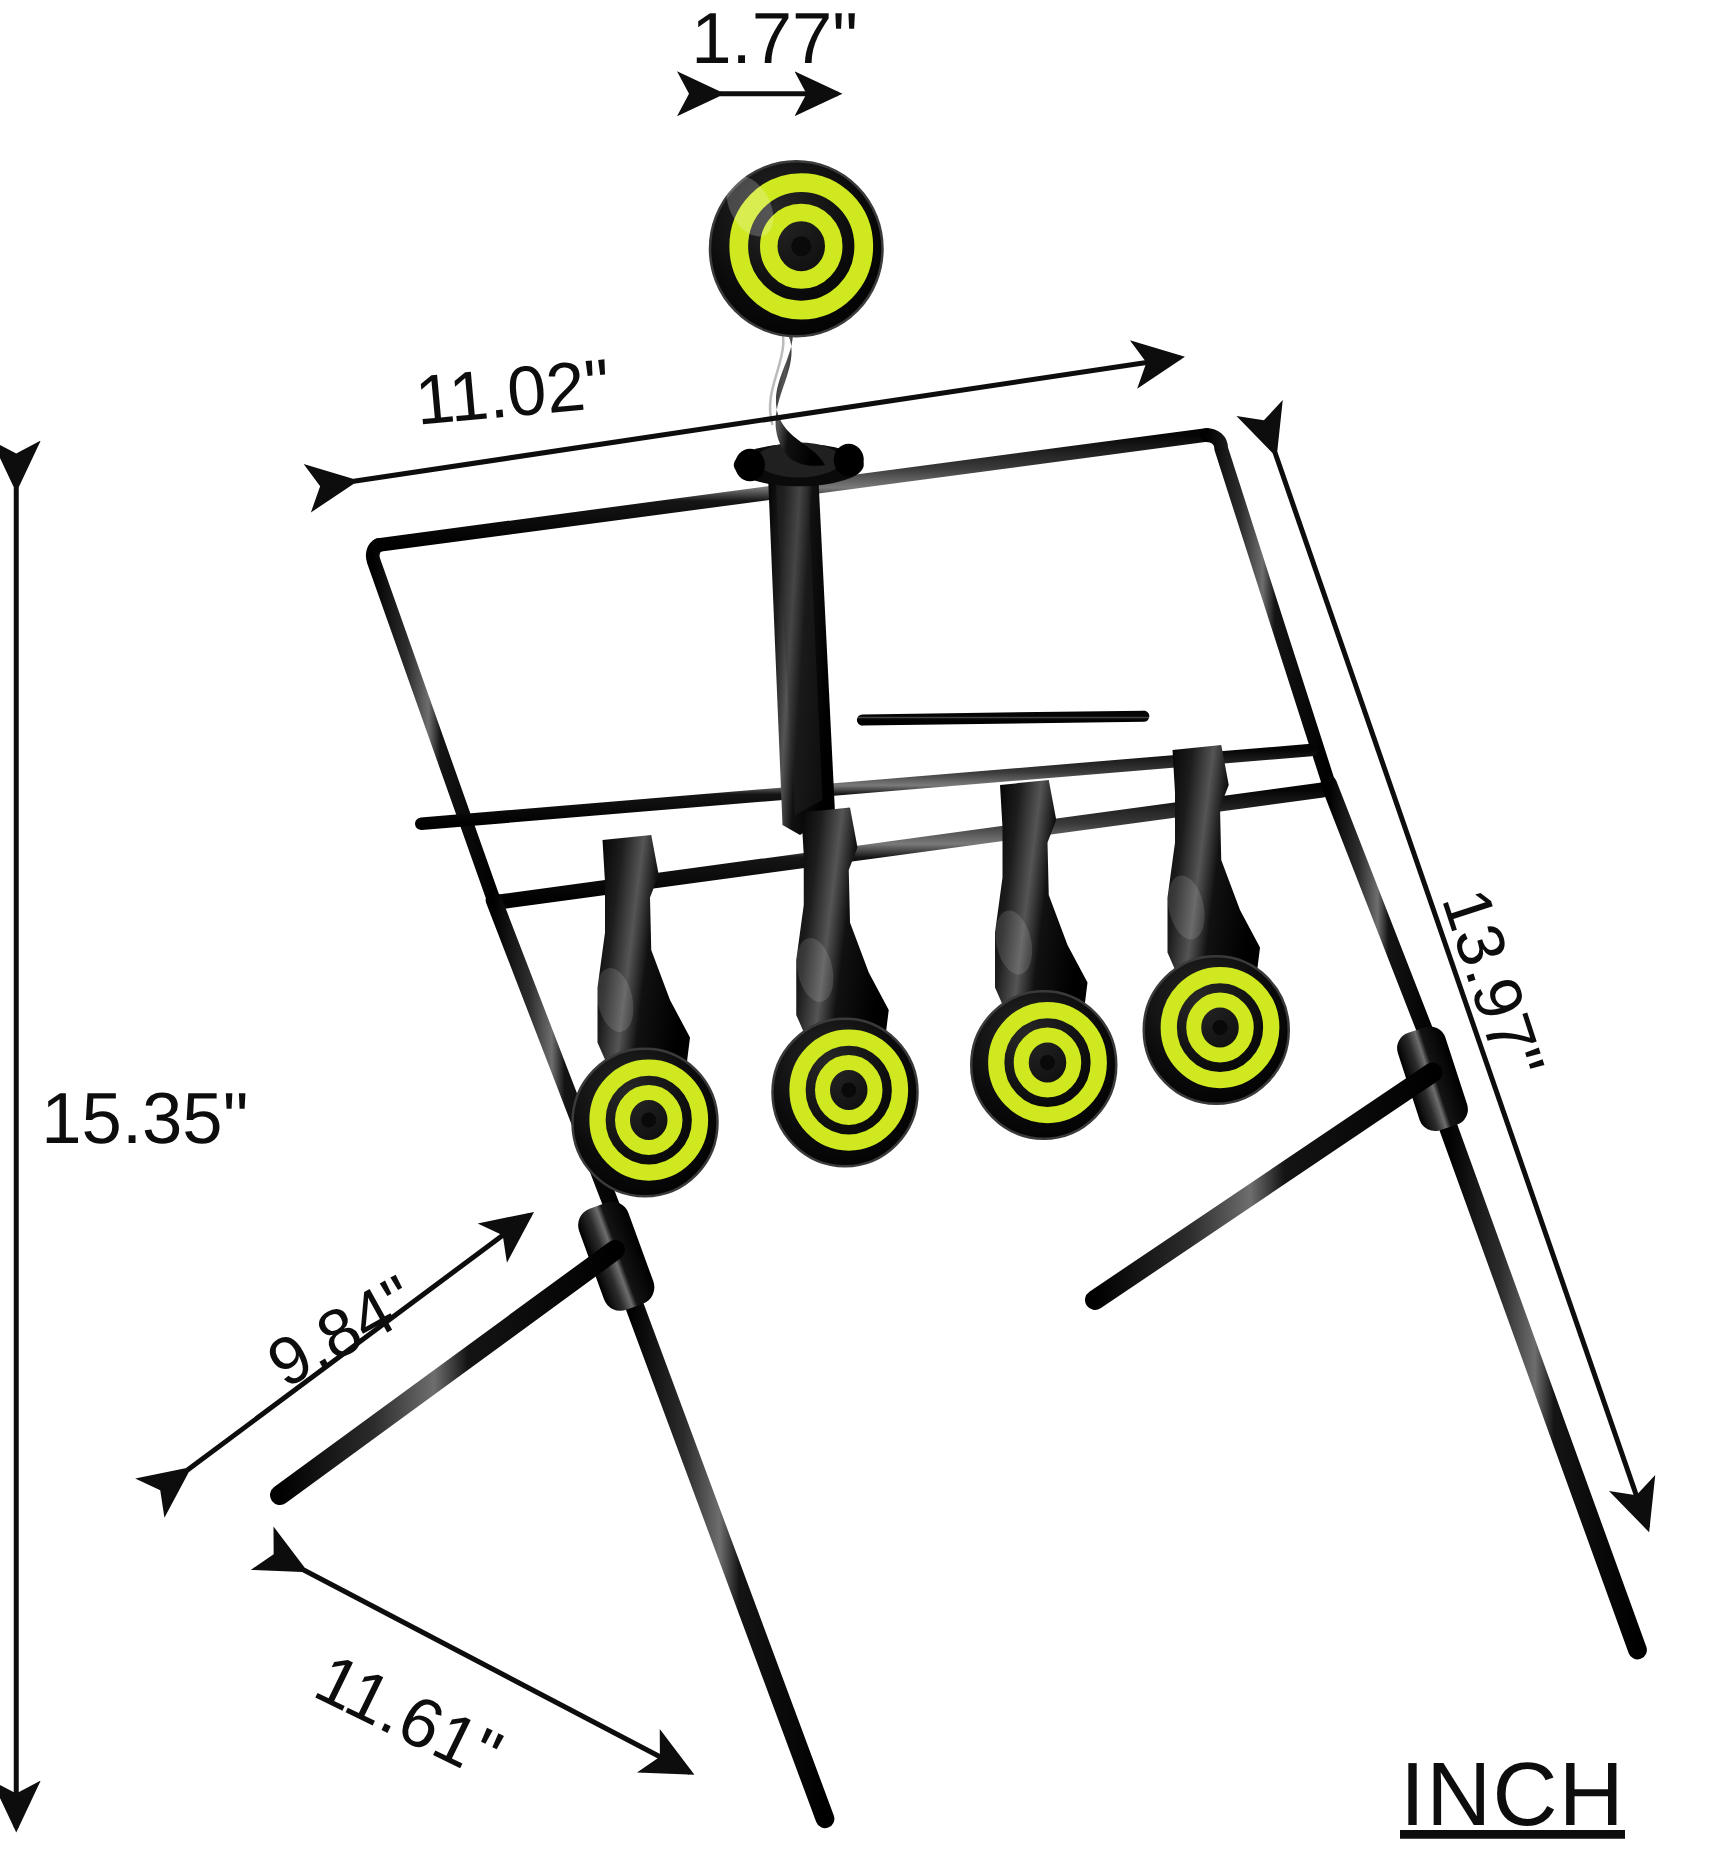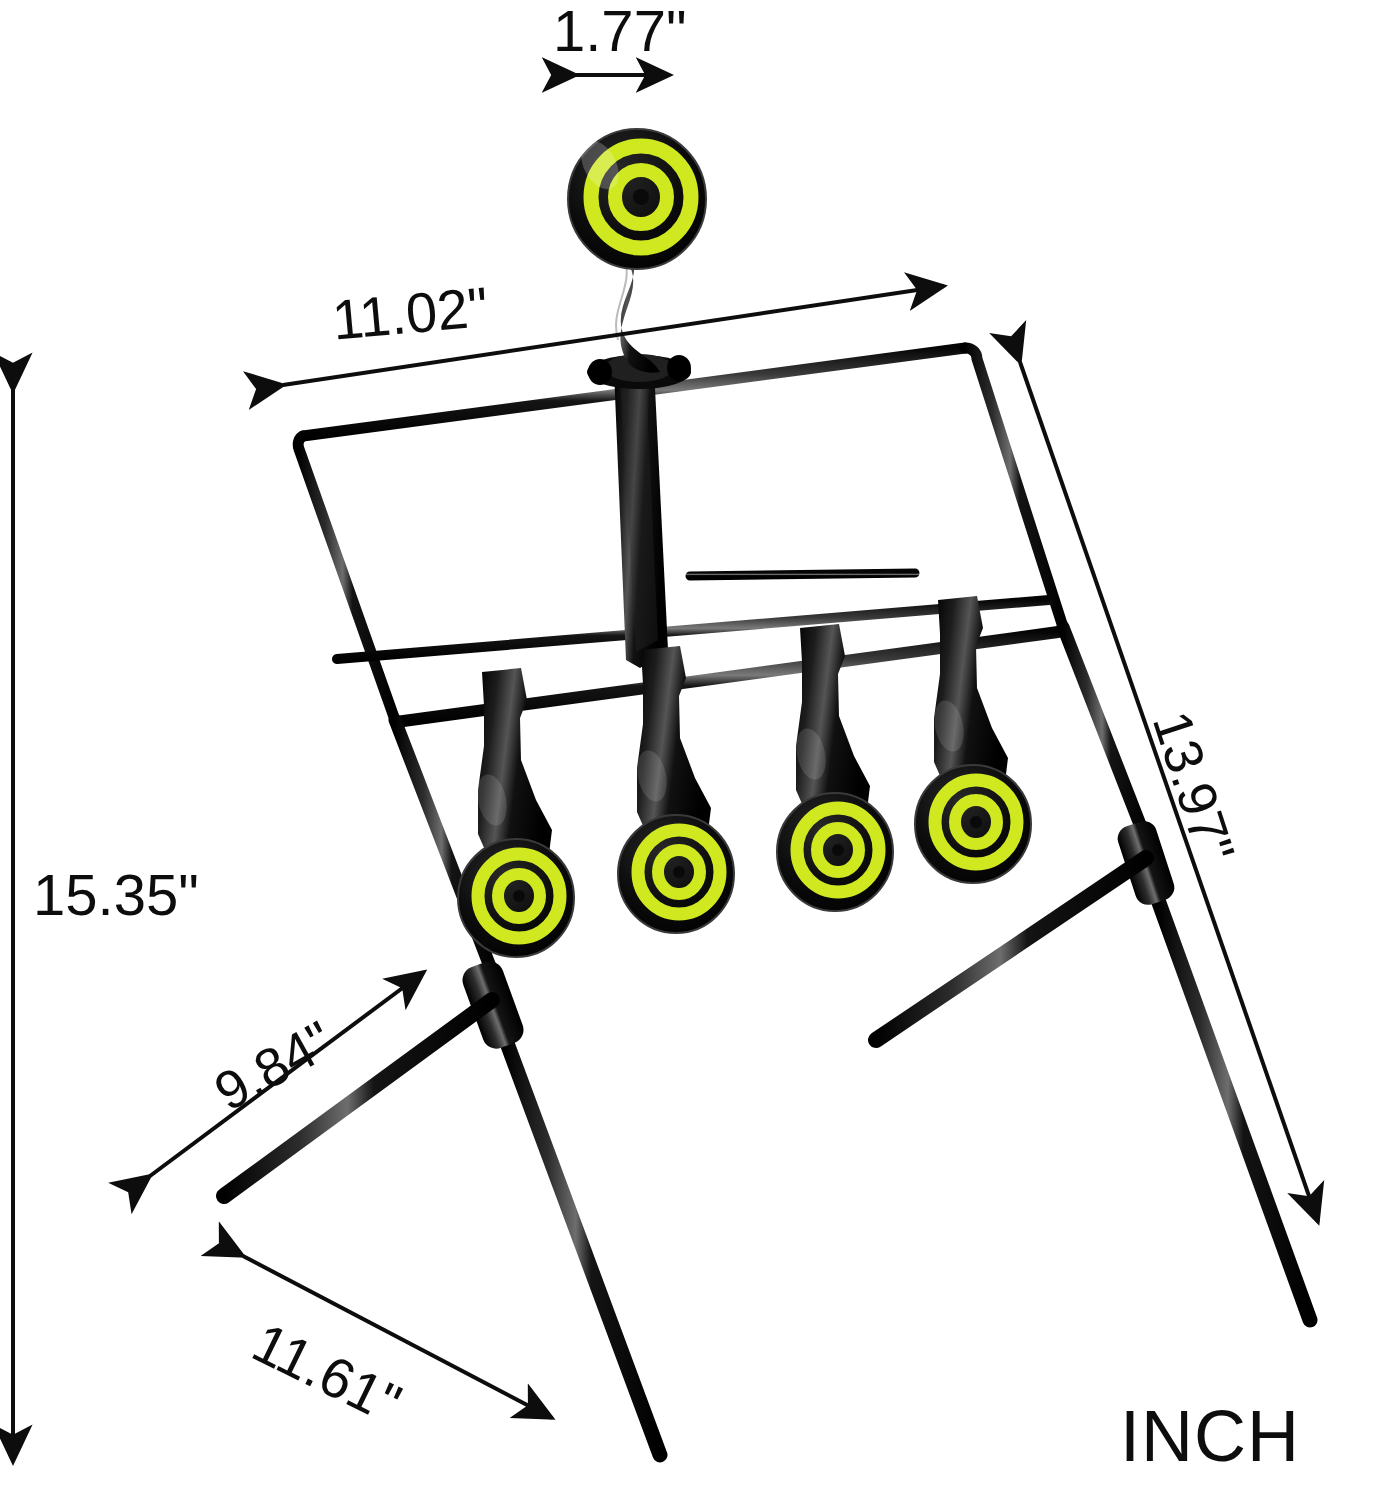--- a/index.html
+++ b/index.html
@@ -6,21 +6,21 @@
   body{width:1377px;height:1500px;overflow:hidden;font-family:"Liberation Sans",sans-serif;}
   #stage{position:relative;width:1377px;height:1500px;background:#ffffff;}
   #art{position:absolute;left:0;top:0;width:1377px;height:1500px;}
   .dimlabel{position:absolute;color:#0d0d0d;font-family:"Liberation Sans",sans-serif;white-space:nowrap;font-weight:400;line-height:1;}
   #lbl-177{left:553px;top:2px;font-size:58px;}
   #lbl-1102{left:330px;top:293px;font-size:56px;transform:rotate(-5.2deg);transform-origin:0 0;}
   #lbl-1397{left:1196px;top:705px;font-size:54px;transform:rotate(72deg);transform-origin:0 0;}
   #lbl-1535{left:33px;top:866px;font-size:58px;}
   #lbl-984{left:206px;top:1072px;font-size:54px;transform:rotate(-29deg);transform-origin:0 0;}
   #lbl-1161{left:269px;top:1314px;font-size:56px;transform:rotate(26deg);transform-origin:0 0;}
-  #lbl-unit{left:1120px;top:1400px;font-size:72px;letter-spacing:1px;}
+  #lbl-unit{left:1120px;top:1400px;font-size:72px;letter-spacing:1px;text-decoration:underline;}
 </style>
 </head>
 <body>
 
 <div id="stage">
 
   <svg id="art" viewBox="0 0 1377 1500">
     <defs>
       <linearGradient id="steelV" x1="0" y1="0" x2="1" y2="0">
         <stop offset="0%" stop-color="#000000"></stop>

